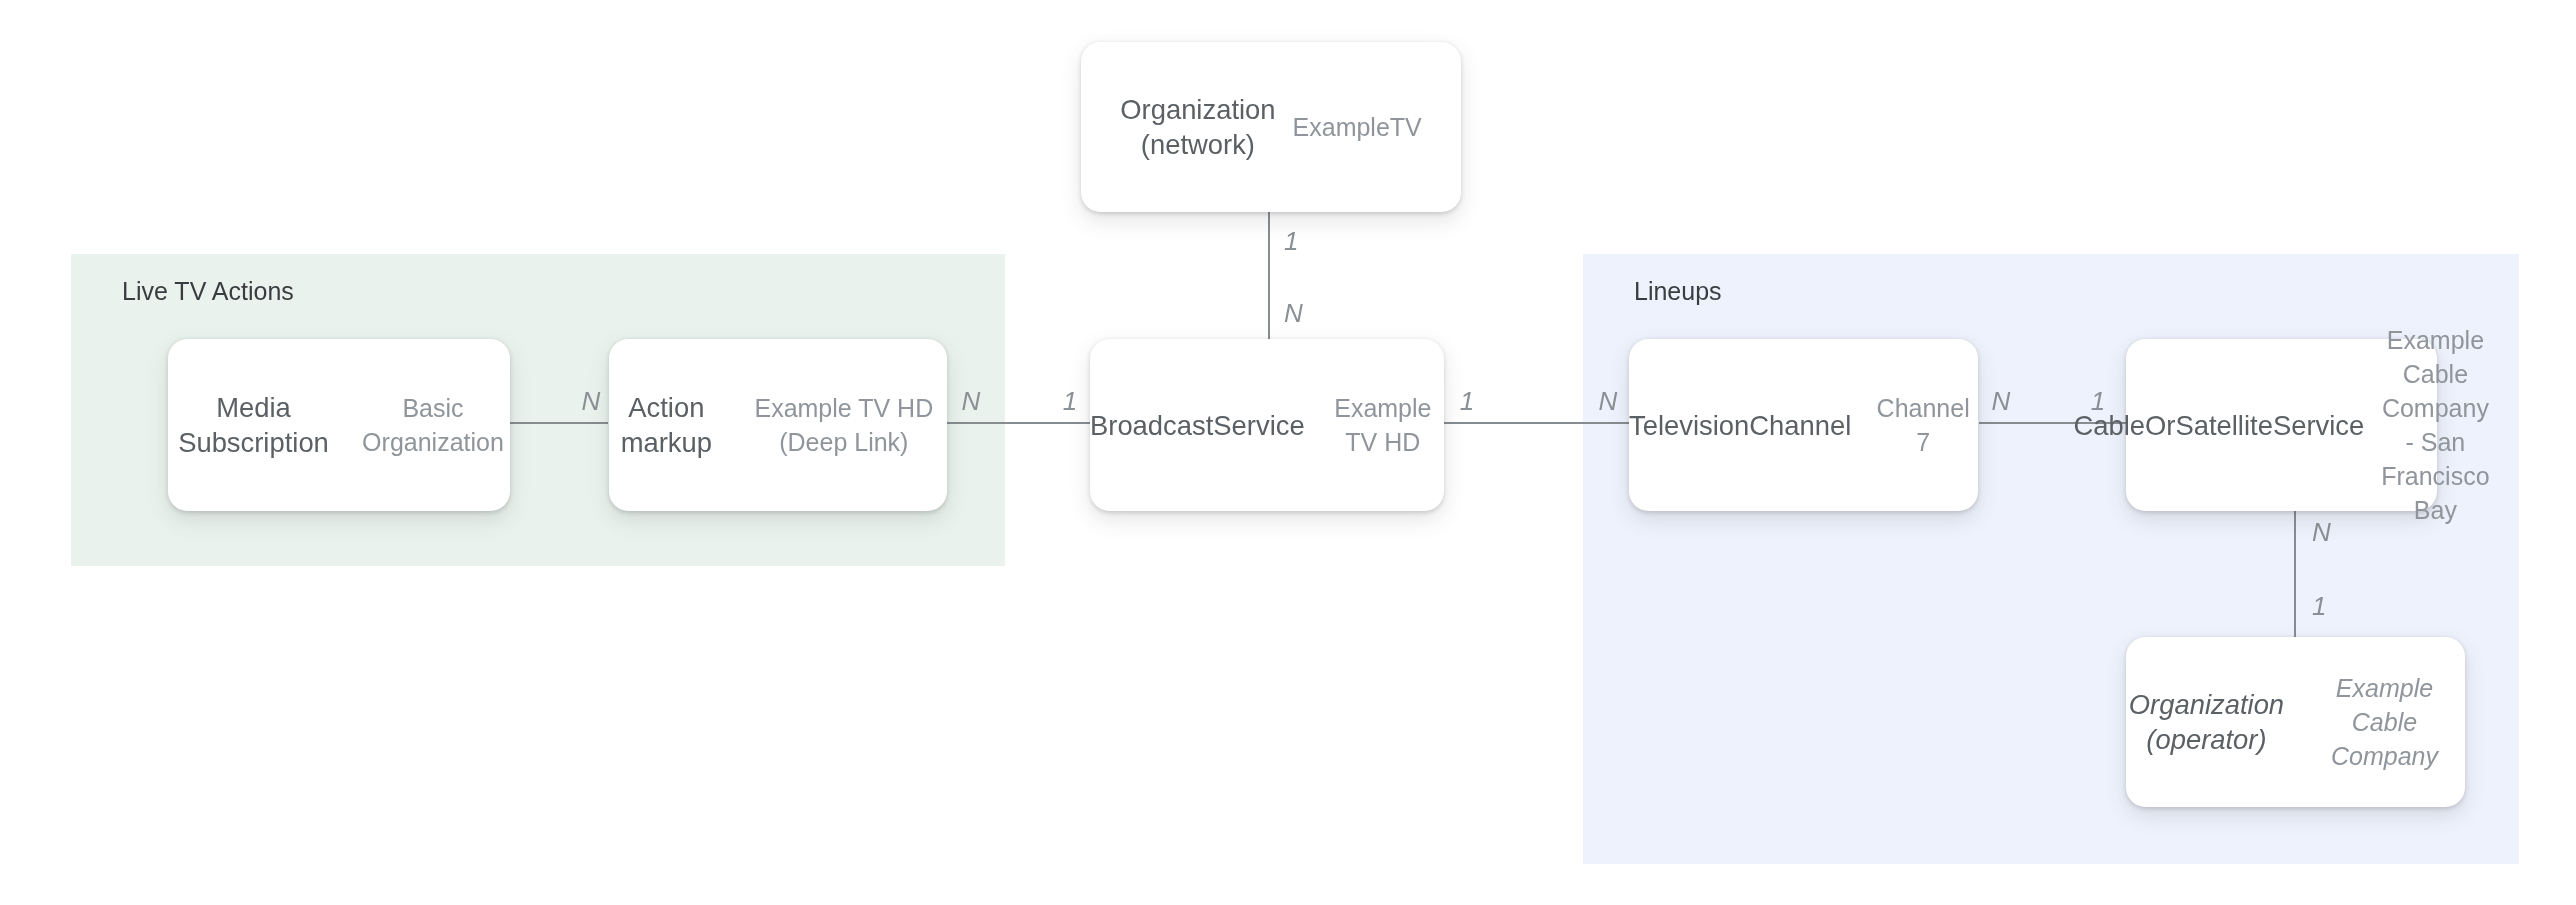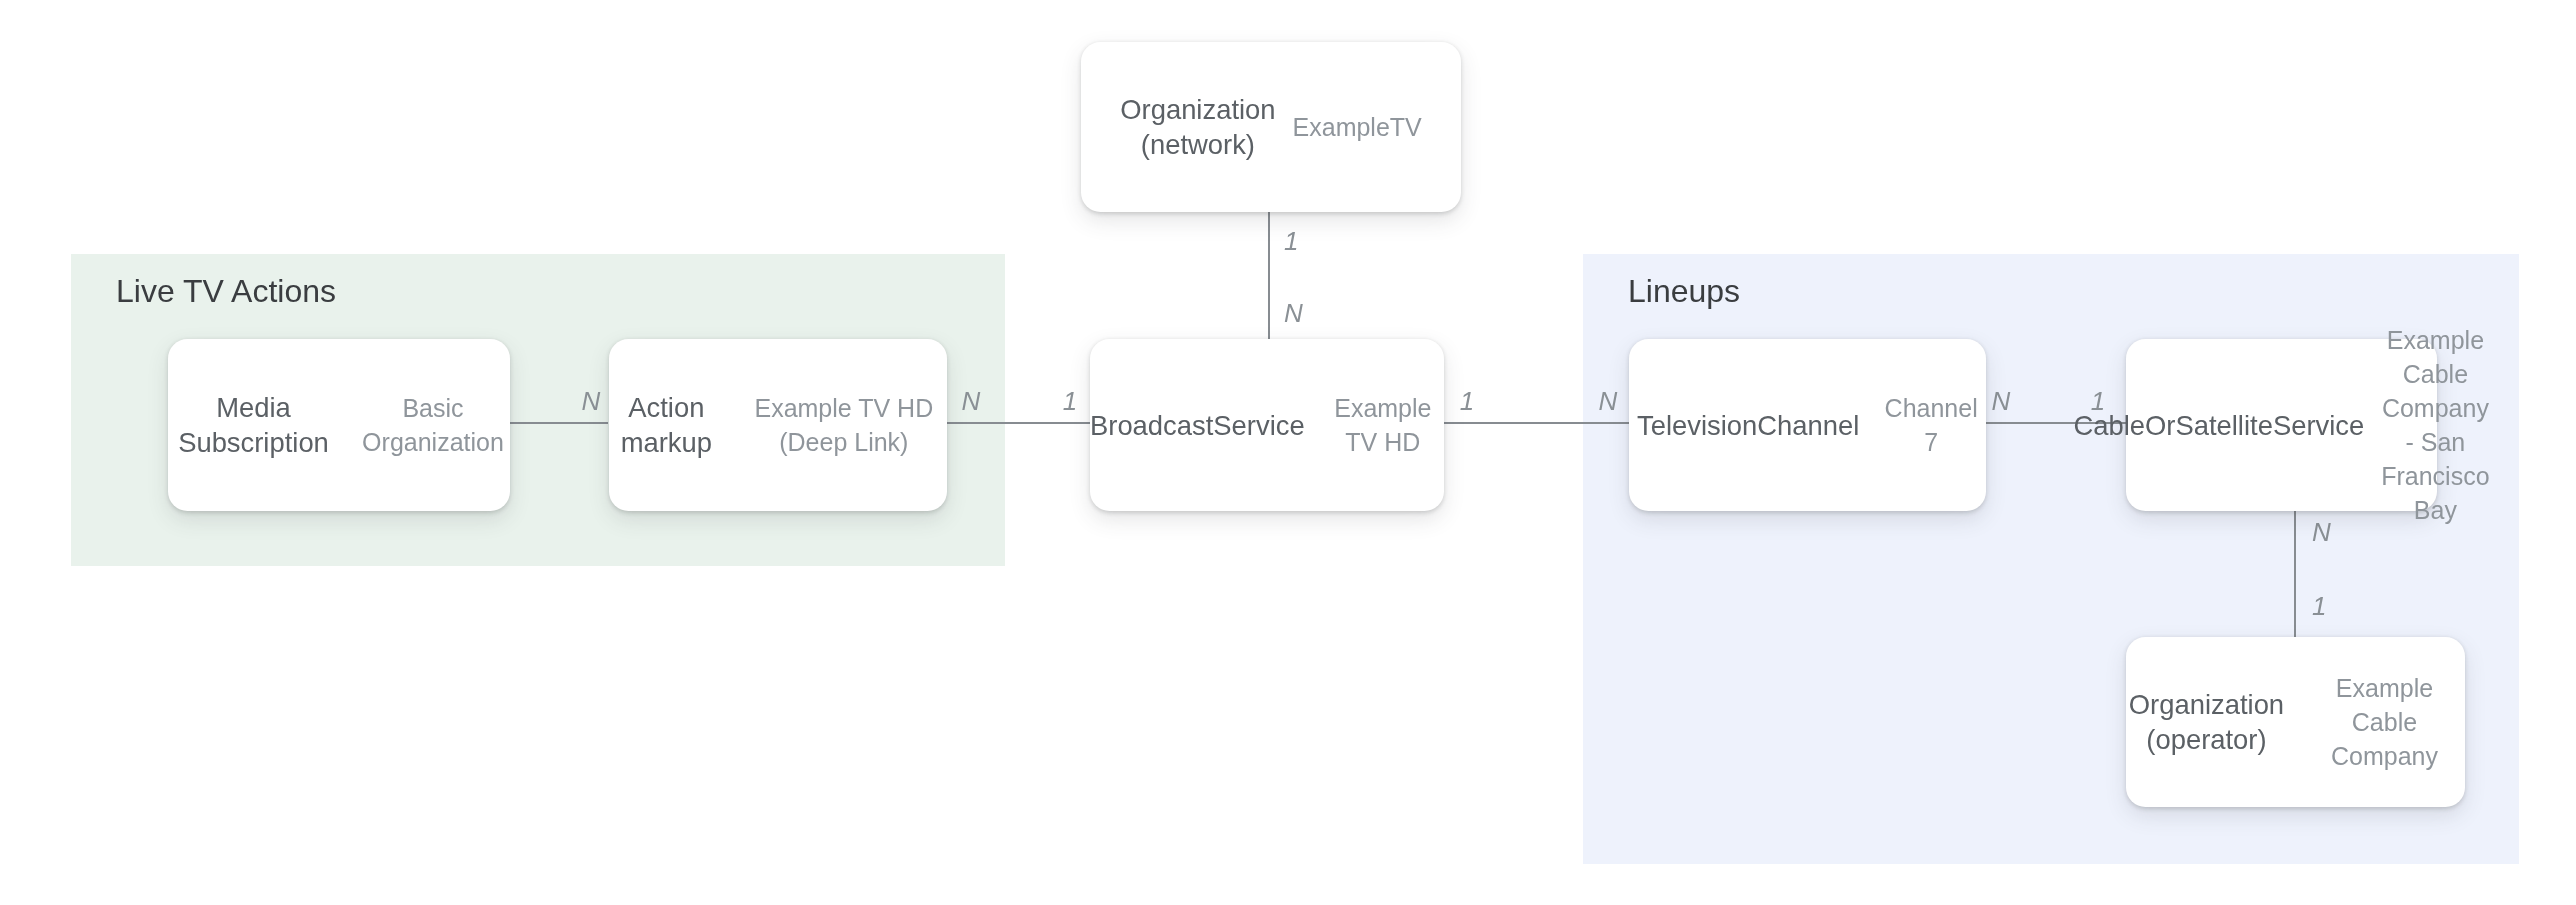--- a/index.html
+++ b/index.html
@@ -11,22 +11,22 @@
     background: var(--canvas-bg, #ffffff);
     font-family: "Liberation Sans", sans-serif;
     overflow: hidden;
   }
 
   
   .group { position: absolute; }
   #g-live    { left: 71px;   top: 254px; width: 934px; height: 312px; background: var(--group-green-bg, #e9f2ec); }
   #g-lineups { left: 1583px; top: 254px; width: 936px; height: 610px; background: var(--group-blue-bg, #eef2fc); }
   .group-title {
-    position: absolute; left: 45px; top: 19.5px;
-    font-size: 32px; line-height: 35px;
+    position: absolute; left: 51px; top: 19.5px;
+    font-size: 25px; line-height: 35px;
     color: var(--group-title-color, #3a3d40);
   }
 
   
   .node {
     position: absolute;
     background: var(--node-bg, #ffffff);
     border-radius: 19.5px;
     box-shadow: 0 1.8px 4.4px rgba(60,64,67,0.20), 0 8.8px 21px rgba(60,64,67,0.13);
     display: flex; 
@@ -34,23 +34,23 @@
     text-align: center; gap: 17px;
   }
   .node-title    { font-size: 27.4px; line-height: 35px; color: var(--node-title-color, #5b6065); }
   .node-title span { display: block; }
   .node-subtitle { font-size: 25px; line-height: 34px; color: var(--node-subtitle-color, #8f959b); }
 
   #n-org-network { left: 1081px; top: 42px;  width: 380px; height: 170px; }
   #n-ms          { left: 124px;  top: 339px; width: 342px; height: 172px; margin-left: 44px; }
   #n-am          { left: 609px;  top: 339px; width: 338px; height: 172px; }
   #n-bs          { left: 1090px; top: 339px; width: 354px; height: 172px; }
-  #n-tc          { left: 1629px; top: 339px; width: 349px; height: 172px; padding-left: 8px; }
+  #n-tc          { left: 1629px; top: 339px; width: 349px; height: 172px; }
   #n-coss        { left: 2126px; top: 339px; width: 311px; height: 172px; }
-  #n-oop         { left: 2126px; top: 637px; width: 339px; height: 170px; }
+  #n-oop         { left: 2126px; top: 637px; width: 339px; height: 170px; font-style: italic; }
   #n-coss .node-subtitle { max-width: 294px; }
 
   
   .hline { position: absolute; height: 1.8px; background: var(--line-color, #878c91); }
   .vline { position: absolute; width: 1.8px;  background: var(--line-color, #878c91); }
 
   #e-net-bs   { left: 1268px; top: 212px; height: 127px; }
   #e-ms-am    { left: 466px;  top: 422px; width: 142px; }
   #e-am-bs    { left: 947px; top: 422px; width: 143px; }
   #e-bs-tc    { left: 1444px; top: 422px; width: 186px; }

